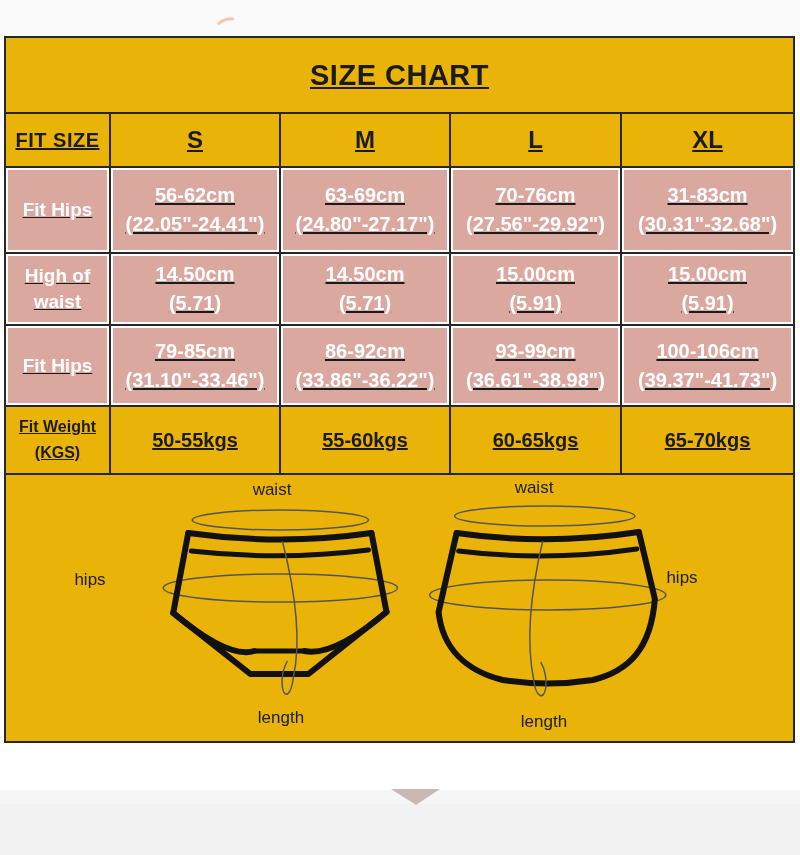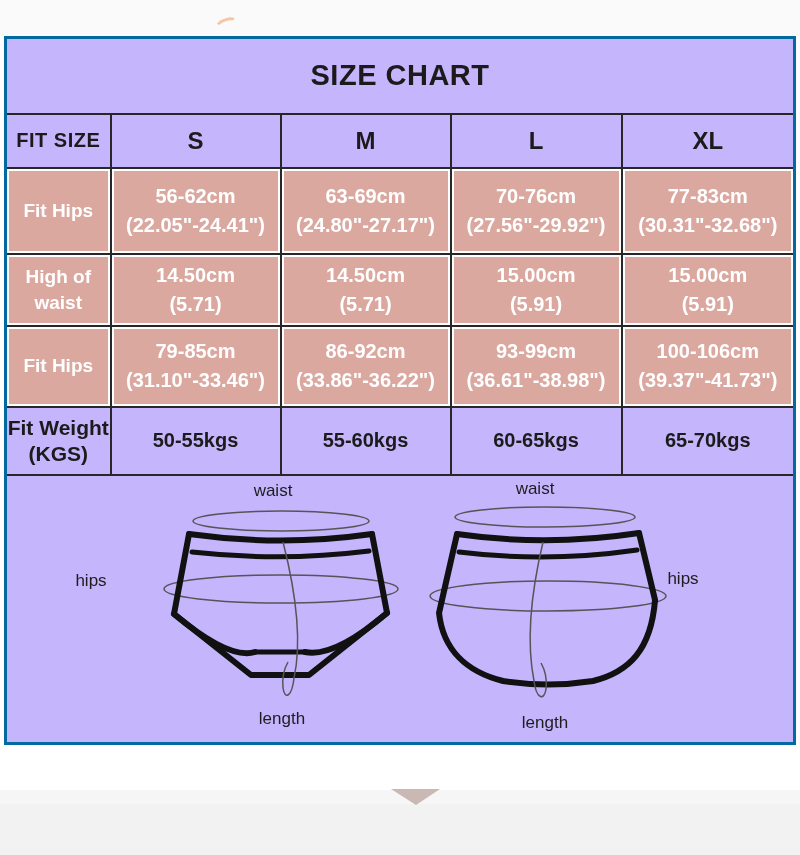--- a/index.html
+++ b/index.html
@@ -21,21 +21,21 @@
   }
   .tri-artifact {
     position:absolute; left:391px; top:789px; width:0; height:0;
     border-left:25px solid transparent; border-right:24px solid transparent;
     border-top:16px solid #c9b8b3;
   }
 
   table.size-chart {
     position:absolute; left:4px; top:36px; width:789px;
     border-collapse:collapse; table-layout:fixed;
-    border:3px solid #0369a1; background:#c4b5fd;
+    border:1px solid #0369a1; background:#eab308;text-decoration:underline;
   }
   td {
     border:2px solid #272727;
     text-align:center; vertical-align:middle;
     padding:0; color:#1b1b1b;
   }
   .title-cell { height:76px; font-size:29px; font-weight:bold; letter-spacing:.5px; }
   .header-row td { height:54px; font-weight:bold; }
   .fit-size-cell { font-size:20px; letter-spacing:.5px; }
   .size-letter { font-size:24px; }
@@ -48,21 +48,21 @@
   .row-waist td { height:86px; }
   .row-high td { height:72px; }
   .row-hips td { height:81px; }
   .row-weight td { height:68px; }
 
   .cell-line { display:block; line-height:29px; }
   .label-cell { font-size:19px; font-weight:bold; }
   .label-cell .cell-line { line-height:26px; }
   .val { font-size:20px; font-weight:bold; }
   .row-weight .val { font-size:20px; }
-  .row-weight .label-cell { font-size:21px;text-align:center; }
+  .row-weight .label-cell { font-size:16px;text-align:center; }
 
   .diagram-cell { height:268px; }
   .diagram-wrap { position:relative; width:100%; height:266px; }
   .diagram-svg { position:absolute; left:0; top:0; width:100%; height:100%; }
   .dlabel {
     position:absolute; transform:translate(-50%,-50%);
     font-size:17px; color:#1d1d1d; white-space:nowrap; font-weight:normal;
   }
   .thick { stroke:#111; stroke-width:6; fill:none; stroke-linejoin:round; stroke-linecap:round; }
   .thick5 { stroke:#111; stroke-width:5; fill:none; stroke-linecap:round; }
@@ -109,21 +109,21 @@
     </td>
     <td class="val pink">
       <span class="cell-line">63-69cm</span>
       <span class="cell-line">(24.80"-27.17")</span>
     </td>
     <td class="val pink">
       <span class="cell-line">70-76cm</span>
       <span class="cell-line">(27.56"-29.92")</span>
     </td>
     <td class="val pink">
-      <span class="cell-line">77-83cm</span>
+      <span class="cell-line">31-83cm</span>
       <span class="cell-line">(30.31"-32.68")</span>
     </td>
   </tr>
 
   <tr class="row-high">
     <td class="label-cell pink">
       <span class="cell-line">High of</span>
       <span class="cell-line">waist</span>
     </td>
     <td class="val pink">

